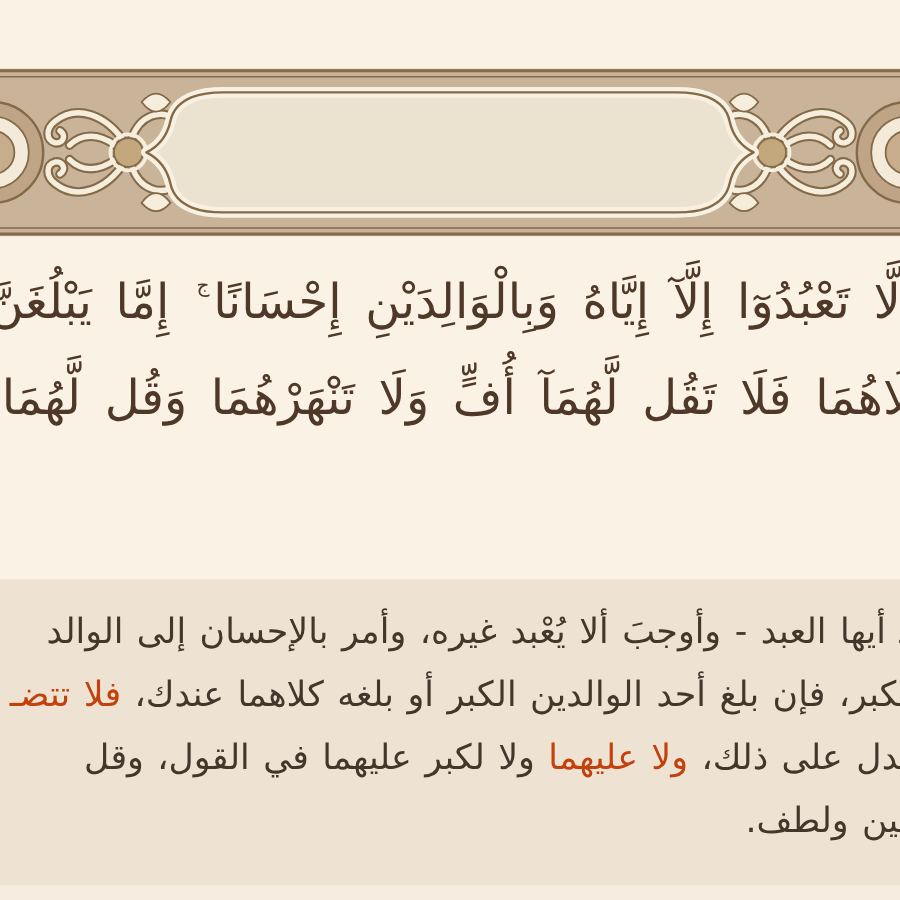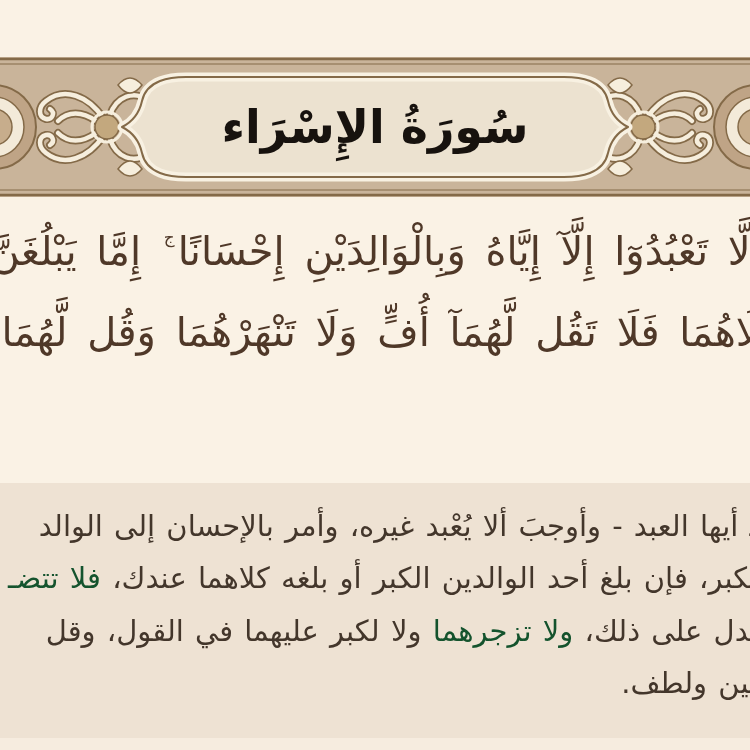--- a/index.html
+++ b/index.html
@@ -19,21 +19,21 @@
          white-space:nowrap;direction:rtl;font-size:40px;color:#4f3828;
          word-spacing:7px;line-height:80px;}
   .q1{top:205px;} .q2{top:292px;}
   .waqf{font-size:0.42em;vertical-align:super;position:relative;top:-0.45em;margin:0 3px;}
 
   
   .tafsir{position:absolute;top:483px;left:0;width:750px;height:255px;background:#eee2d3;}
   .tline{position:absolute;right:-8px;white-space:nowrap;direction:rtl;
          font-size:29px;color:#43362b;line-height:40px;word-spacing:2px;}
   .t1{top:23px;} .t2{top:75px;} .t3{top:128px;} .t4{top:180px;}
-  .red{color:#14532d;}
+  .red{color:#c2410c;}
 
   .footer-strip{position:absolute;top:738px;left:0;width:750px;height:12px;background:#f6ecdf;}
 </style>
 </head>
 <body>
 
 <div class="page">
 
   <div class="band">
     <svg width="750" height="140" viewBox="0 0 750 140">
@@ -82,26 +82,25 @@
       </g>
       <g>
         <use href="#orn" transform="translate(750,0) scale(-1,1)"></use>
       </g>
 
       <path d="M122,70 Q138,62 142,44 Q145,30 160,24 Q170,20 186,20 L564,20 Q580,20 590,24 Q605,30 608,44 Q612,62 628,70 Q612,78 608,96 Q605,110 590,116 Q580,120 564,120 L186,120 Q170,120 160,116 Q145,110 142,96 Q138,78 122,70 Z" fill="#ece2d0" stroke="#f8f1e2" stroke-width="9" stroke-linejoin="round"></path>
       <path d="M122,70 Q138,62 142,44 Q145,30 160,24 Q170,20 186,20 L564,20 Q580,20 590,24 Q605,30 608,44 Q612,62 628,70 Q612,78 608,96 Q605,110 590,116 Q580,120 564,120 L186,120 Q170,120 160,116 Q145,110 142,96 Q138,78 122,70 Z" fill="none" stroke="#846a48" stroke-width="2" stroke-linejoin="round"></path>
     </svg>
   </div>
 
-  <div class="title">سُورَةُ الإِسْرَاء</div>
 
   <div class="qline q1"><span>ـكَ أَلَّا تَعْبُدُوٓا إِلَّآ إِيَّاهُ وَبِالْوَالِدَيْنِ إِحْسَانًا</span><span class="waqf">ج</span><span> إِمَّا يَبْلُغَنَّ عِنـ</span></div>
   <div class="qline q2"><span>ـوْ كِلَاهُمَا فَلَا تَقُل لَّهُمَآ أُفٍّ وَلَا تَنْهَرْهُمَا وَقُل لَّهُمَا قَوْلًا</span></div>
 
   <div class="tafsir">
     <div class="tline t1"><span>ـ أيها العبد - وأوجبَ ألا يُعْبد غيره، وأمر بالإحسان إلى الوالد</span></div>
     <div class="tline t2"><span>لكبر، فإن بلغ أحد الوالدين الكبر أو بلغه كلاهما عندك، </span><span class="red">فلا تتضـ</span></div>
-    <div class="tline t3"><span>يدل على ذلك، </span><span class="red">ولا تزجرهما</span><span> ولا لكبر عليهما في القول، وقل</span></div>
+    <div class="tline t3"><span>يدل على ذلك، </span><span class="red">ولا عليهما</span><span> ولا لكبر عليهما في القول، وقل</span></div>
     <div class="tline t4"><span>لين ولطف.</span></div>
   </div>
 
   <div class="footer-strip"></div>
 </div>
 
 </body></html>

